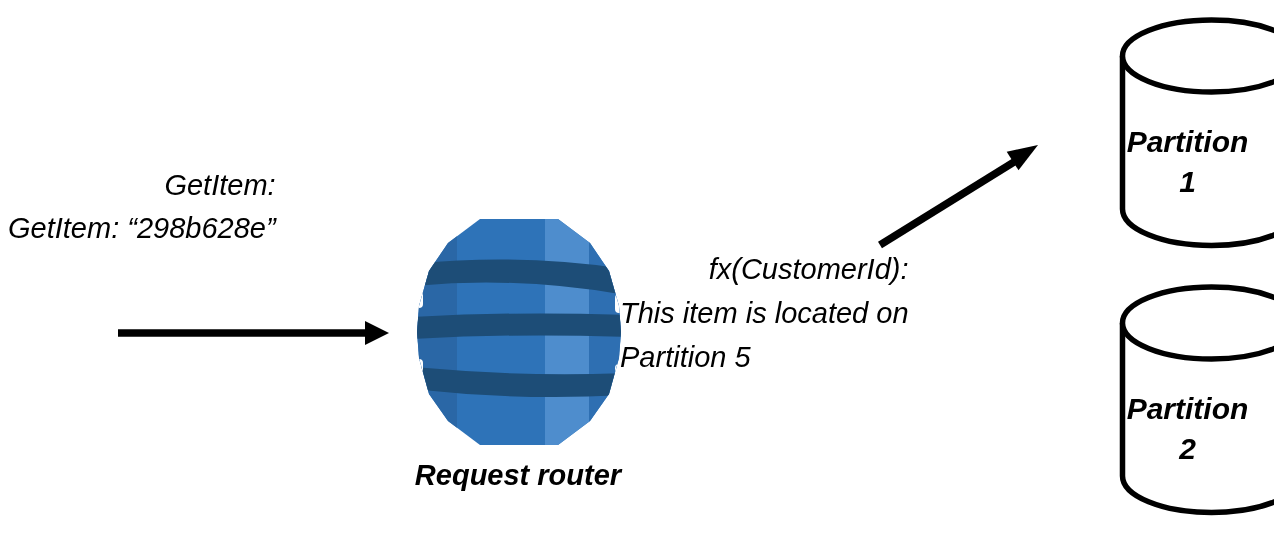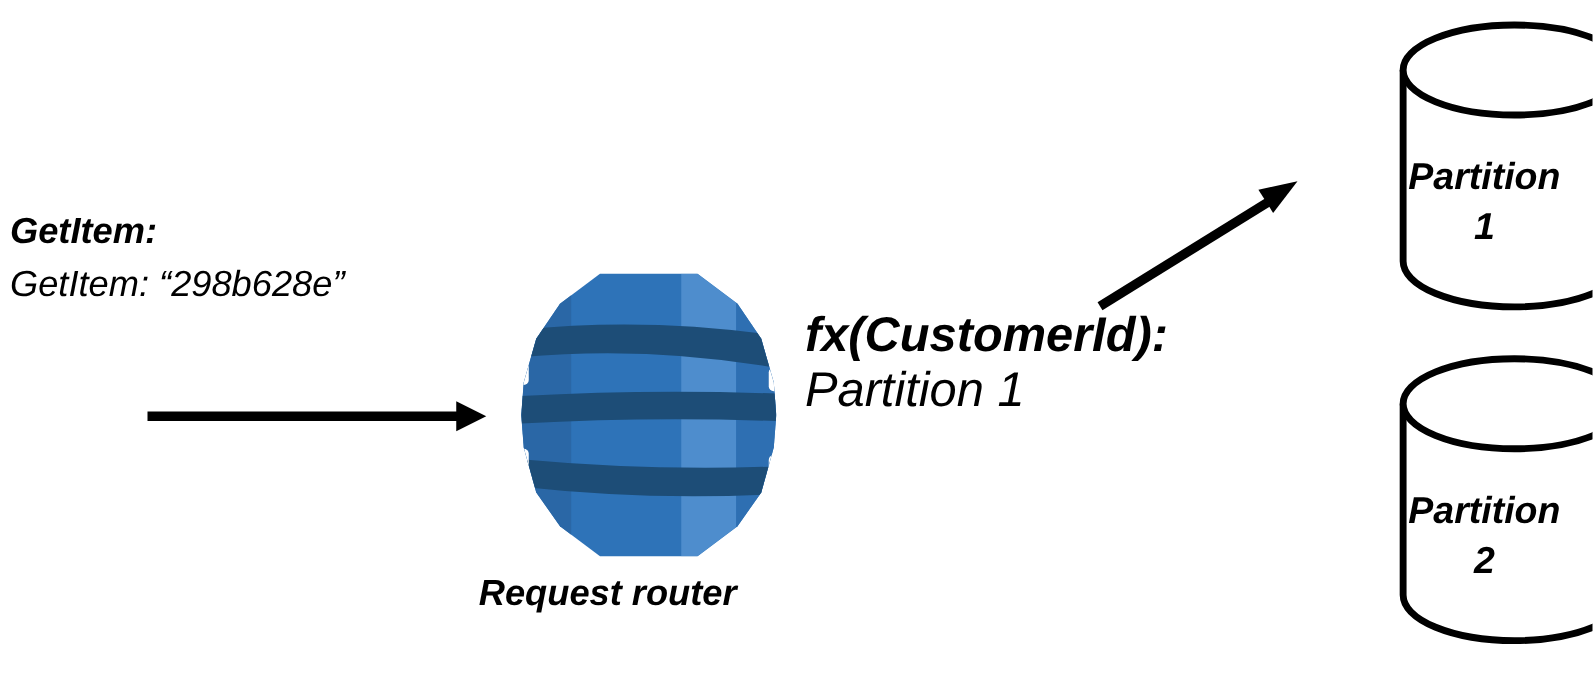--- a/index.html
+++ b/index.html
@@ -6,35 +6,35 @@
   body {
     width: 1274px; height: 552px;
     position: relative;
     background: #ffffff;
     overflow: hidden;
     font-family: "Liberation Sans", sans-serif;
     color: #000000;
   }
   .abs { position: absolute; }
   .text-block { font-style: italic; color: #000; }
-  .bold-line { font-weight: 700; }
+  .bold-line { font-weight: 400; text-align: right; }
 
   .request-text {
     left: 8px; top: 164px;
     font-size: 29px; line-height: 43px;
     white-space: nowrap;
   }
   .fx-text {
-    left: 644px; top: 247px;
-    font-size: 39px; line-height: 44px;
+    left: 620px; top: 247px;
+    font-size: 29px; line-height: 44px;
     white-space: nowrap;
   }
   .router-label {
     left: 383px; top: 459px; width: 270px;
-    text-align: left;
+    text-align: center;
     font-size: 29px; font-style: italic; font-weight: 600;
   }
 
   .arrow1 { left: 115px; top: 316px; }
   .arrow2 { left: 872px; top: 136px; }
   .ddb-icon { left: 413px; top: 216px; }
 
   .cylinder { width: 185px; height: 233px; padding-left: 48px; }
   .cylinder-1 { left: 1071px; top: 16px; }
   .cylinder-2 { left: 1071px; top: 283px; }
@@ -79,21 +79,22 @@
       <rect x="202" y="78" width="13" height="19" rx="4" fill="#FFFFFF"></rect>
       <rect x="-3" y="143" width="13" height="19" rx="4" fill="#FFFFFF"></rect>
       <rect x="202" y="148" width="13" height="19" rx="4" fill="#FFFFFF"></rect>
     </g>
   </svg>
 
   <div class="abs router-label">Request router</div>
 
   <div class="abs text-block fx-text">
     <div class="bold-line">fx(CustomerId):</div>
-    <div>Partition 1</div>
+    <div>This item is located on</div>
+    <div>Partition 5</div>
   </div>
 
   <svg class="abs arrow2" width="172" height="116" viewBox="0 0 172 116">
     <line x1="8" y1="109" x2="142" y2="26" stroke-width="7.5" stroke="#000000"></line>
     <polygon points="166,9 146.5,34.3 134.7,15.7" fill="#000000"></polygon>
   </svg>
 
   <div class="abs cylinder cylinder-1">
     <svg width="185" height="233" viewBox="0 0 185 233">
       <path d="M3.5,40 L3.5,193 A89,36.5 0 0 0 181.5,193 L181.5,40" fill="#ffffff" stroke-width="5.5" stroke-linejoin="round" stroke="#000000"></path>

